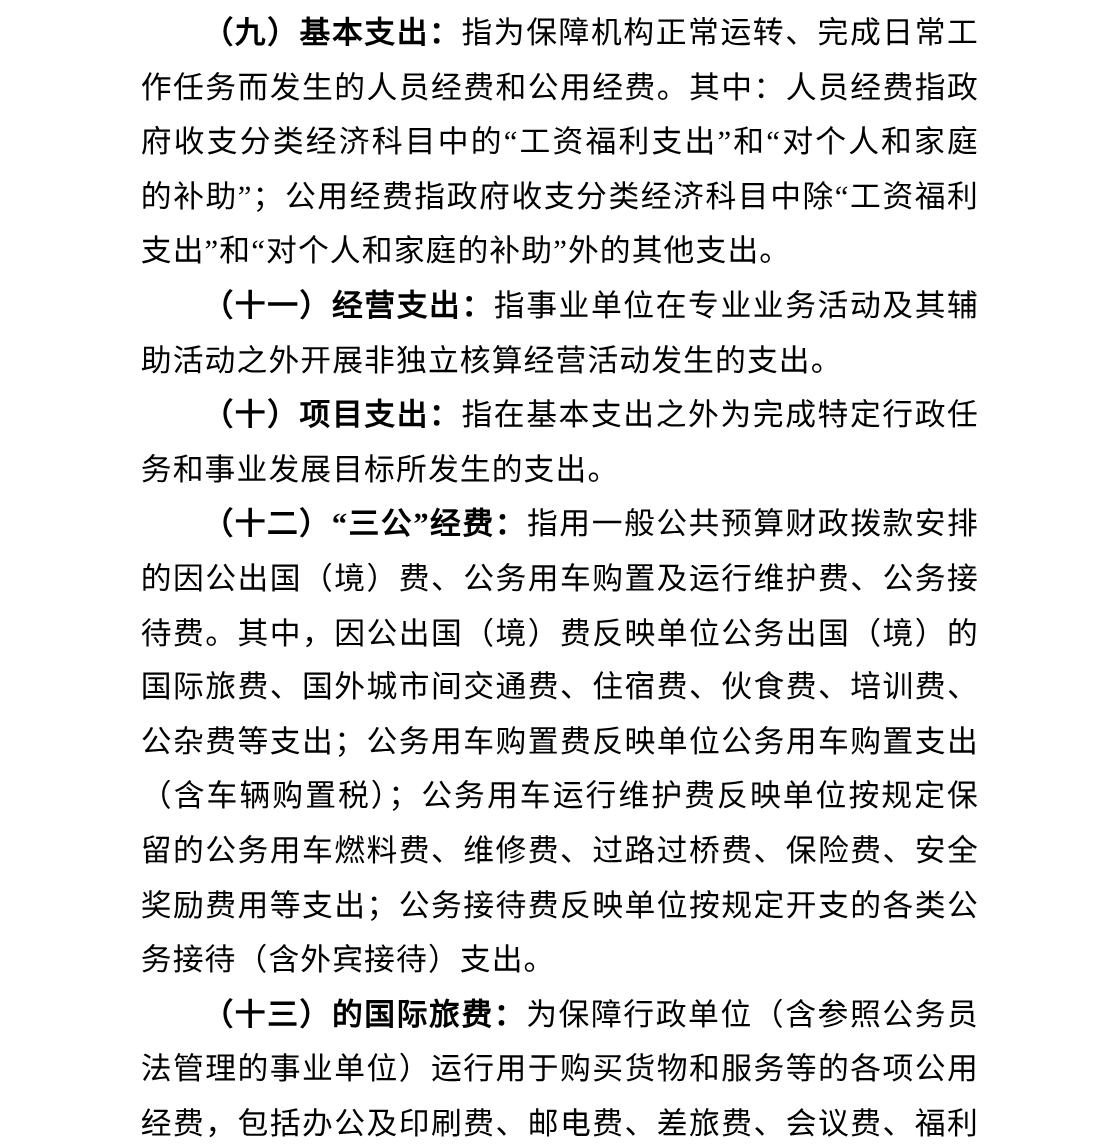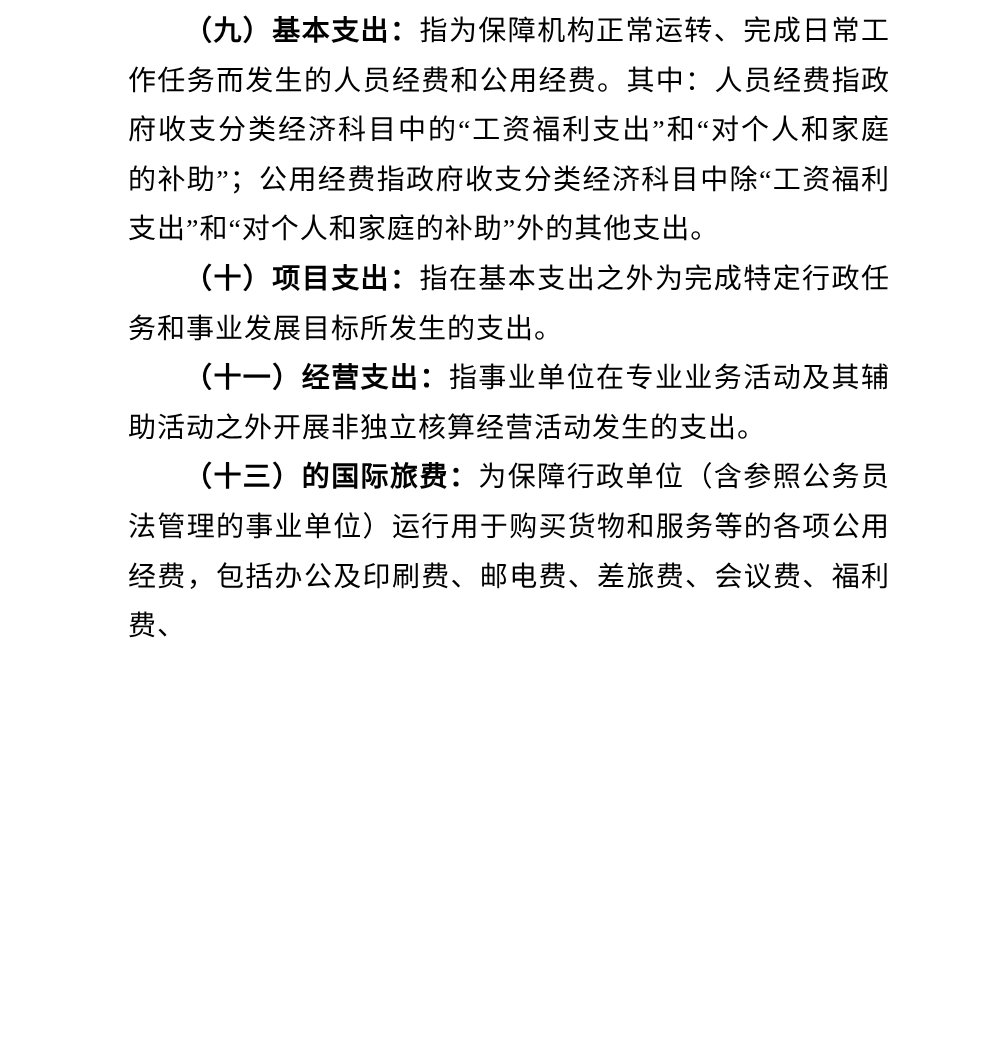--- a/index.html
+++ b/index.html
@@ -35,20 +35,21 @@
     font-weight: bold;
   }
 </style>
 </head>
 <body>
 
 <div class="page">
 
   <p class="para"><span class="hd">（九）基本支出：</span><span>指为保障机构正常运转、完成日常工作任务而发生的人员经费和公用经费。其中：人员经费指政府收支分类经济科目中的“工资福利支出”和“对个人和家庭的补助”；公用经费指政府收支分类经济科目中除“工资福利支出”和“对个人和家庭的补助”外的其他支出。</span></p>
 
+  <p class="para"><span class="hd">（十一）经营支出：</span><span>指事业单位在专业业务活动及其辅助活动之外开展非独立核算经营活动发生的支出。</span></p>
+
   <p class="para"><span class="hd">（十）项目支出：</span><span>指在基本支出之外为完成特定行政任务和事业发展目标所发生的支出。</span></p>
 
-  <p class="para"><span class="hd">（十一）经营支出：</span><span>指事业单位在专业业务活动及其辅助活动之外开展非独立核算经营活动发生的支出。</span></p>
-
+  <p class="para"><span class="hd">（十二）“三公”经费：</span><span>指用一般公共预算财政拨款安排的因公出国（境）费、公务用车购置及运行维护费、公务接待费。其中，因公出国（境）费反映单位公务出国（境）的国际旅费、国外城市间交通费、住宿费、伙食费、培训费、公杂费等支出；公务用车购置费反映单位公务用车购置支出（含车辆购置税）；公务用车运行维护费反映单位按规定保留的公务用车燃料费、维修费、过路过桥费、保险费、安全奖励费用等支出；公务接待费反映单位按规定开支的各类公务接待（含外宾接待）支出。</span></p>
 
   <p class="para"><span class="hd">（十三）的国际旅费：</span><span>为保障行政单位（含参照公务员法管理的事业单位）运行用于购买货物和服务等的各项公用经费，包括办公及印刷费、邮电费、差旅费、会议费、福利费、</span></p>
 
 </div>
 
 </body></html>

